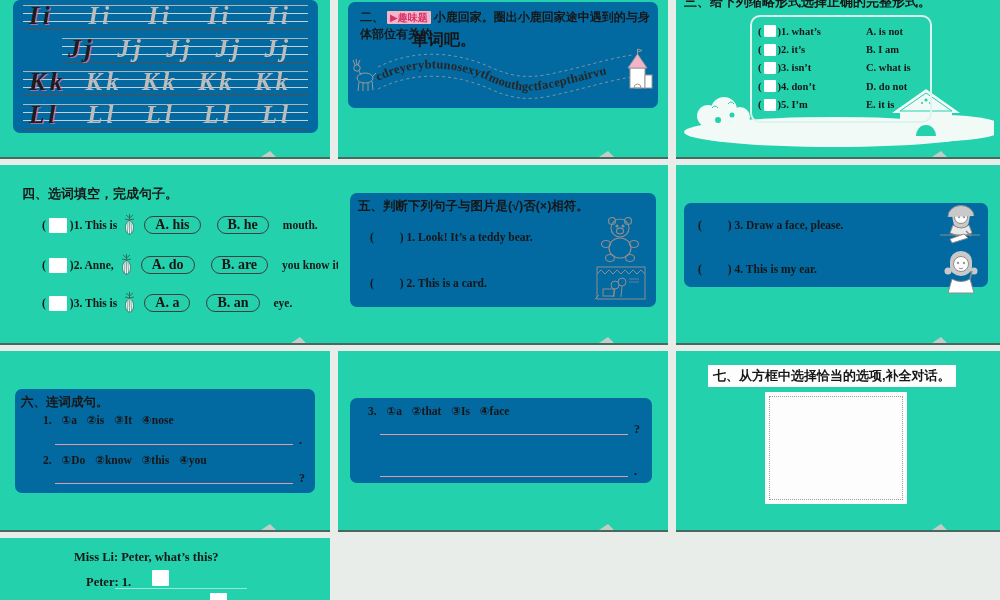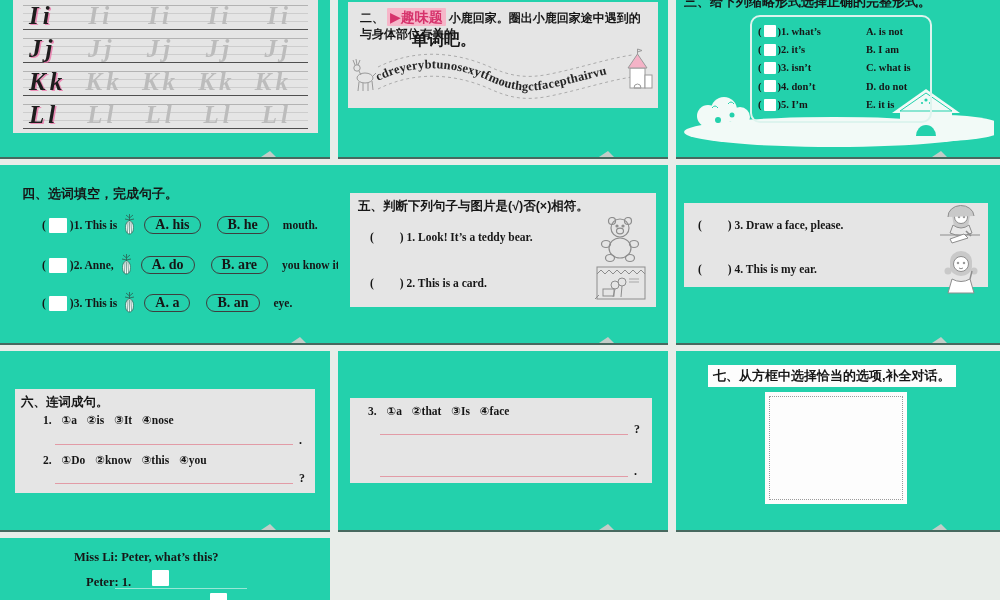--- a/index.html
+++ b/index.html
@@ -1,19 +1,19 @@
 <!DOCTYPE html>
 <html><head>
 <meta charset="utf-8">
 <style>
   html,body{margin:0;padding:0;}
   .page{position:relative;width:1000px;height:600px;background:#e8ede9;overflow:hidden;
         font-family:"Liberation Serif","DejaVu Serif",serif;}
   .slide{position:absolute;background:#23d1ac;border-bottom:2px solid #47695f;overflow:hidden;}
-  .card{position:absolute;background:#e5e5e5;}
+  .card{position:absolute;background:#0369a1;border-radius:7px;}
   .curl{position:absolute;left:79%;bottom:0;width:0;height:0;
         border-left:9px solid transparent;border-right:6px solid transparent;
         border-bottom:6px solid #c3cdc8;}
   .cn{font-family:"Liberation Sans","DejaVu Sans",sans-serif;font-weight:bold;color:#161616;}
   .en{font-weight:bold;color:#161616;}
   .wordnums{font-family:"Liberation Serif","DejaVu Sans",serif;font-weight:bold;color:#161616;word-spacing:7px;}
   
   #sl1{left:0;top:0;width:330px;height:157px;}
   #sl2{left:338px;top:0;width:330px;height:157px;}
   #sl3{left:676px;top:0;width:324px;height:157px;}
@@ -31,21 +31,21 @@
        linear-gradient(#cdcdcd,#cdcdcd) 0 8px/100% 1px no-repeat,
        linear-gradient(#cdcdcd,#cdcdcd) 0 16px/100% 1px no-repeat,
        linear-gradient(#4f4f4f,#4f4f4f) 0 24px/100% 1px no-repeat;}
   .staff .letters{display:flex;justify-content:space-between;padding:0 16px 0 6px;
      font:italic bold 25px "Liberation Serif","DejaVu Serif",serif;line-height:27px;margin-top:-3px;}
   .staff .letters span{letter-spacing:4px;}
   .lt-dark{color:#1d1d1d;text-shadow:1.5px 1px 0 rgba(236,110,165,0.75);}
   .lt-gray{color:#bcbcbc;}
   
   .badge{background:#f6b6c9;color:#d6336c;font-family:"Liberation Sans","DejaVu Sans",sans-serif;
-     font-weight:bold;font-size:14px;padding:1px 3px;border-radius:1px;margin:0 3px;}
+     font-weight:bold;font-size:10px;padding:1px 3px;border-radius:1px;margin:0 3px;}
   
   .sign{position:absolute;border:2px solid #ddf4ee;border-radius:10px;
         display:flex;flex-direction:column;justify-content:space-around;padding:5px 0 7px 6px;}
   .sign-row{display:flex;align-items:center;font-size:10.5px;}
   .sign-left{display:flex;align-items:center;width:108px;}
   .wbox{display:inline-block;background:#fff;border-radius:1px;}
   .wbox-s{width:12px;height:12px;margin:0 2px;}
   .wbox-m{width:18px;height:15px;margin:0 3px;}
   
   .opt-pill{border:1.5px solid #3e3e3e;border-radius:9px;padding:0px 10px;margin:0 8px;
@@ -70,21 +70,21 @@
     <div class="card" style="left:13px;top:0;width:305px;height:133px;">
       <div class="staff" style="top:5px;">
         <div class="letters">
           <span class="lt-dark">Ii</span>
           <span class="lt-gray">Ii</span>
           <span class="lt-gray">Ii</span>
           <span class="lt-gray">Ii</span>
           <span class="lt-gray">Ii</span>
         </div>
       </div>
-      <div class="staff" style="top:38px;">
+      <div class="staff" style="top:38px;margin-left:39px;">
         <div class="letters">
           <span class="lt-dark">Jj</span>
           <span class="lt-gray">Jj</span>
           <span class="lt-gray">Jj</span>
           <span class="lt-gray">Jj</span>
           <span class="lt-gray">Jj</span>
         </div>
       </div>
       <div class="staff" style="top:71px;">
         <div class="letters">

